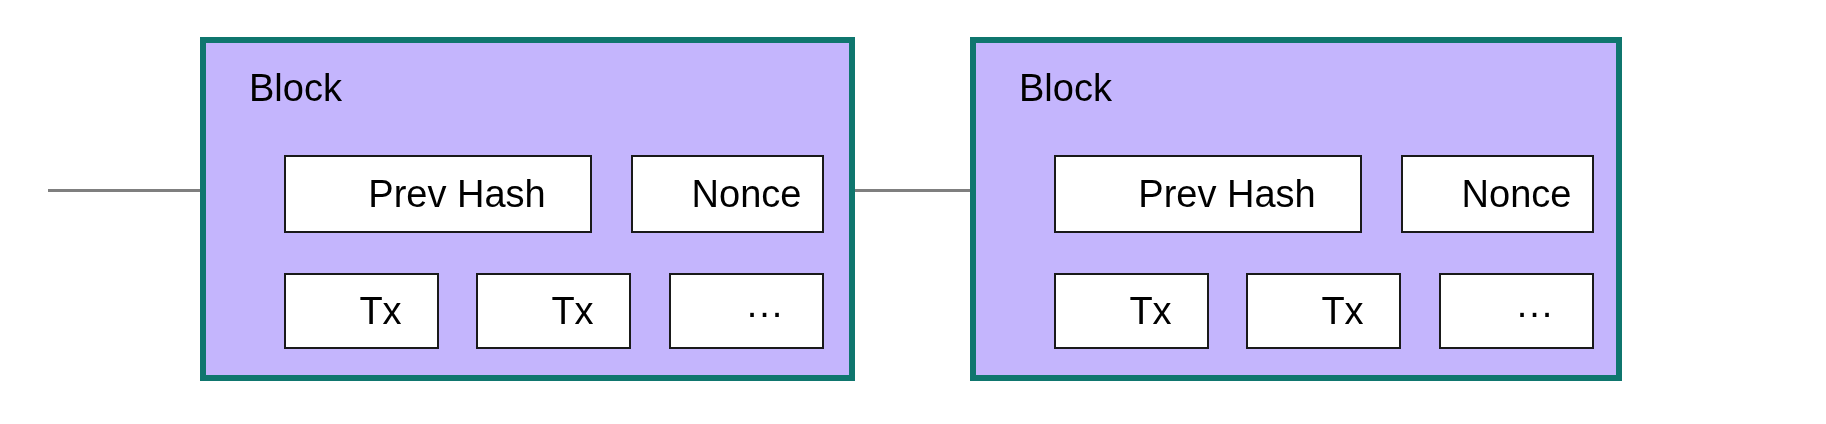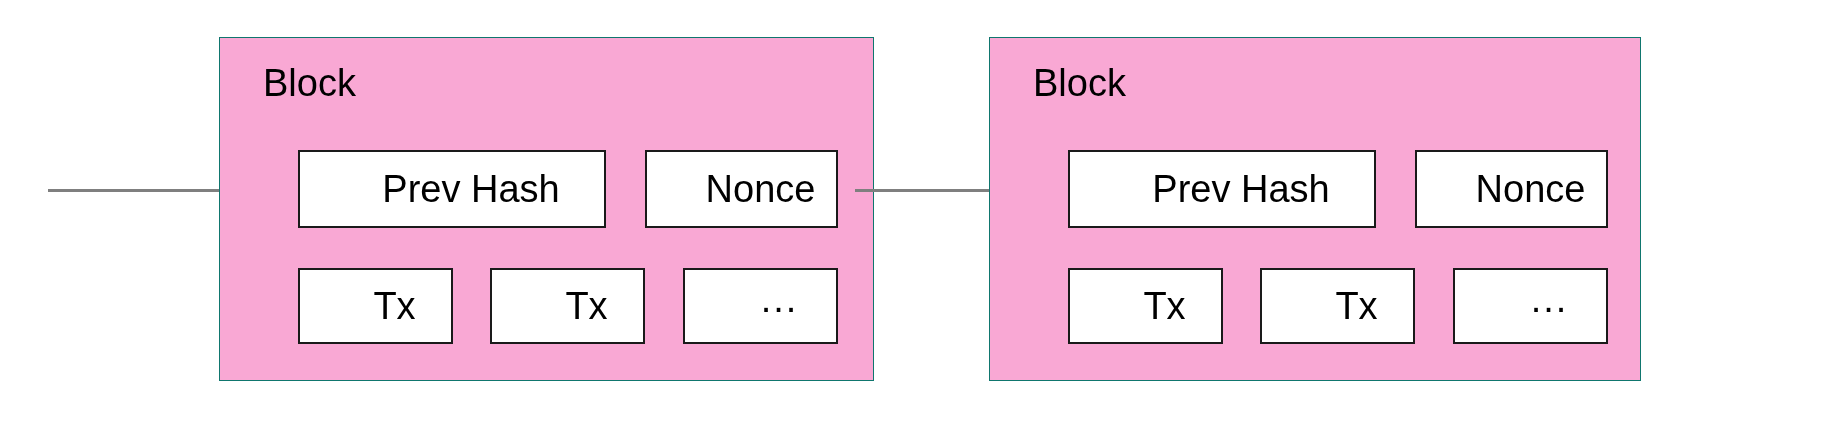--- a/index.html
+++ b/index.html
@@ -15,23 +15,22 @@
     width: 1826px;
     height: 424px;
     background: #ffffff;
     overflow: hidden;
   }
 
   
   .block {
     position: absolute;
     box-sizing: border-box;
-    border: 1px solid #0f766e;
-    background: #f9a8d4;
-    margin-left: 19px;
+    border: 6px solid #0f766e;
+    background: #c4b5fd;
   }
   .block-label {
     position: absolute;
     left: 43px;
     top: 24px;
     font-size: 38px;
     line-height: 42px;
     color: #000000;
     white-space: nowrap;
   }

